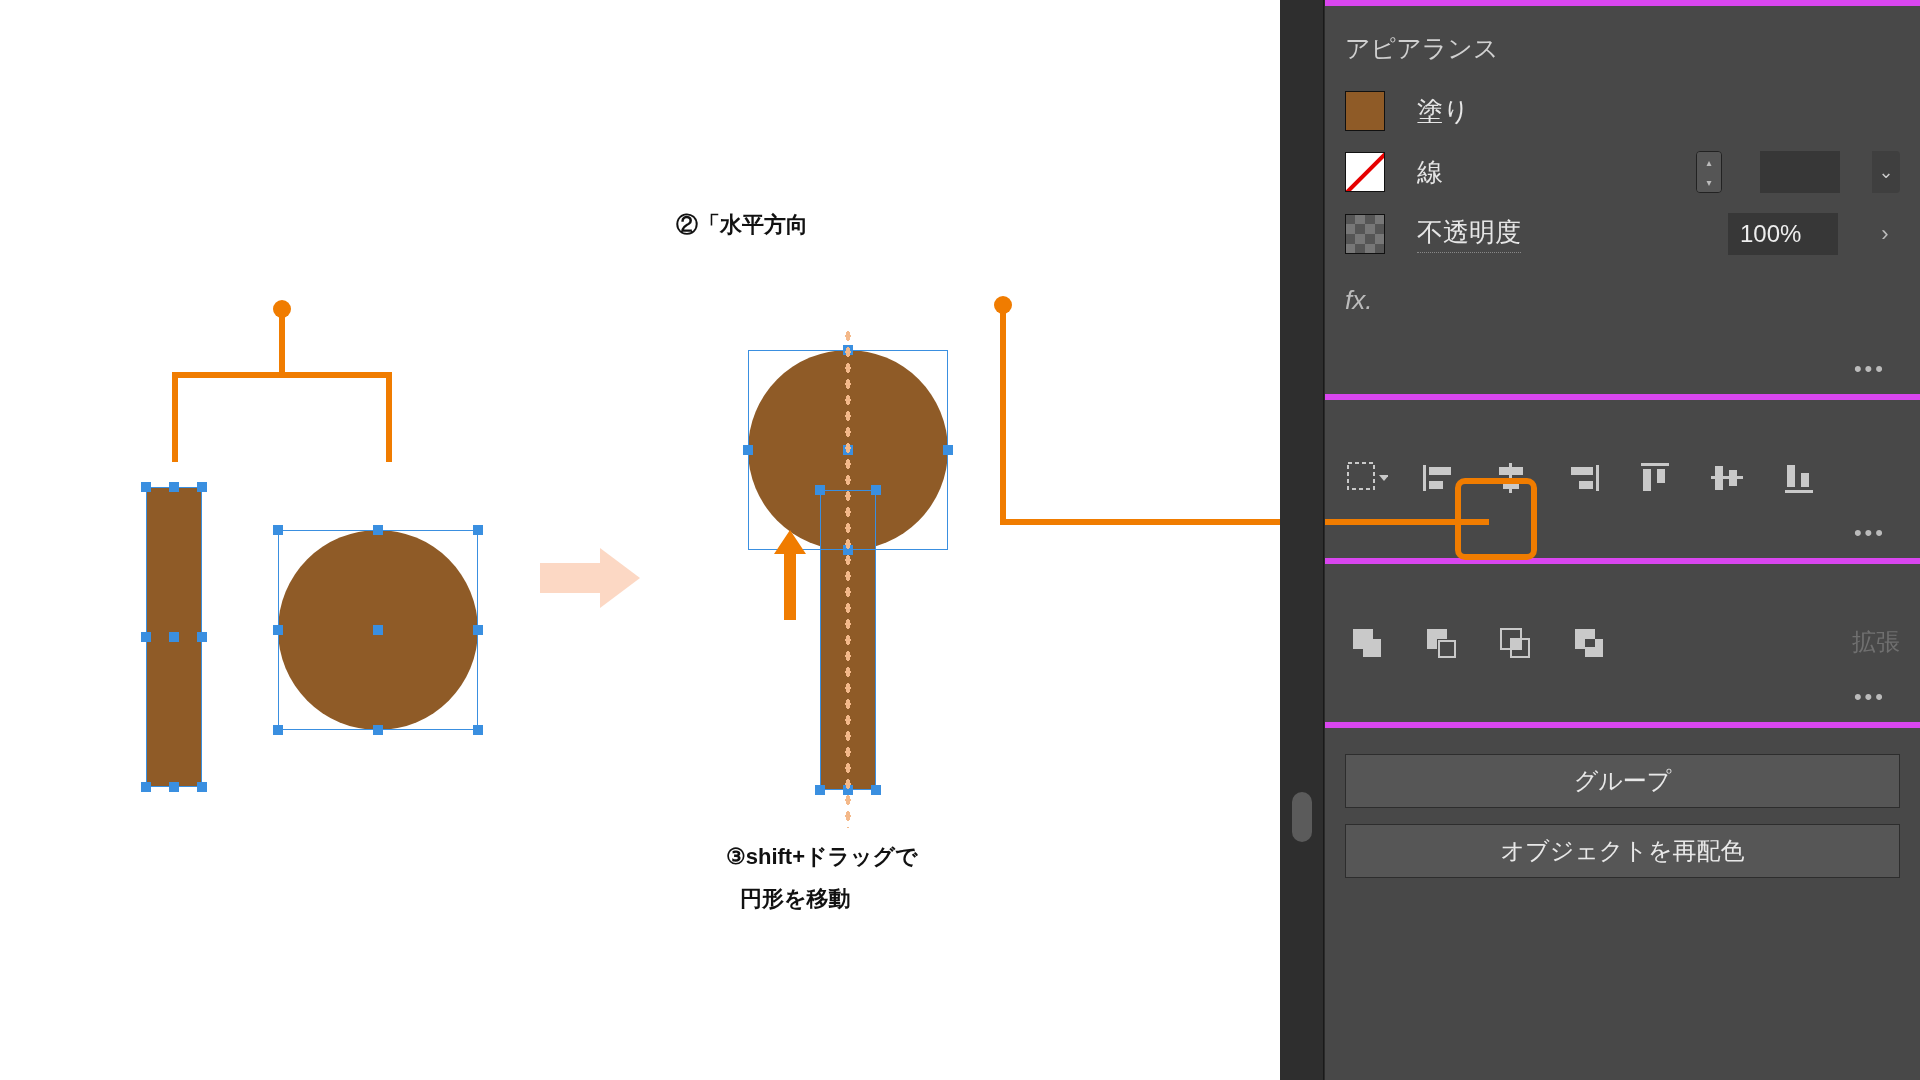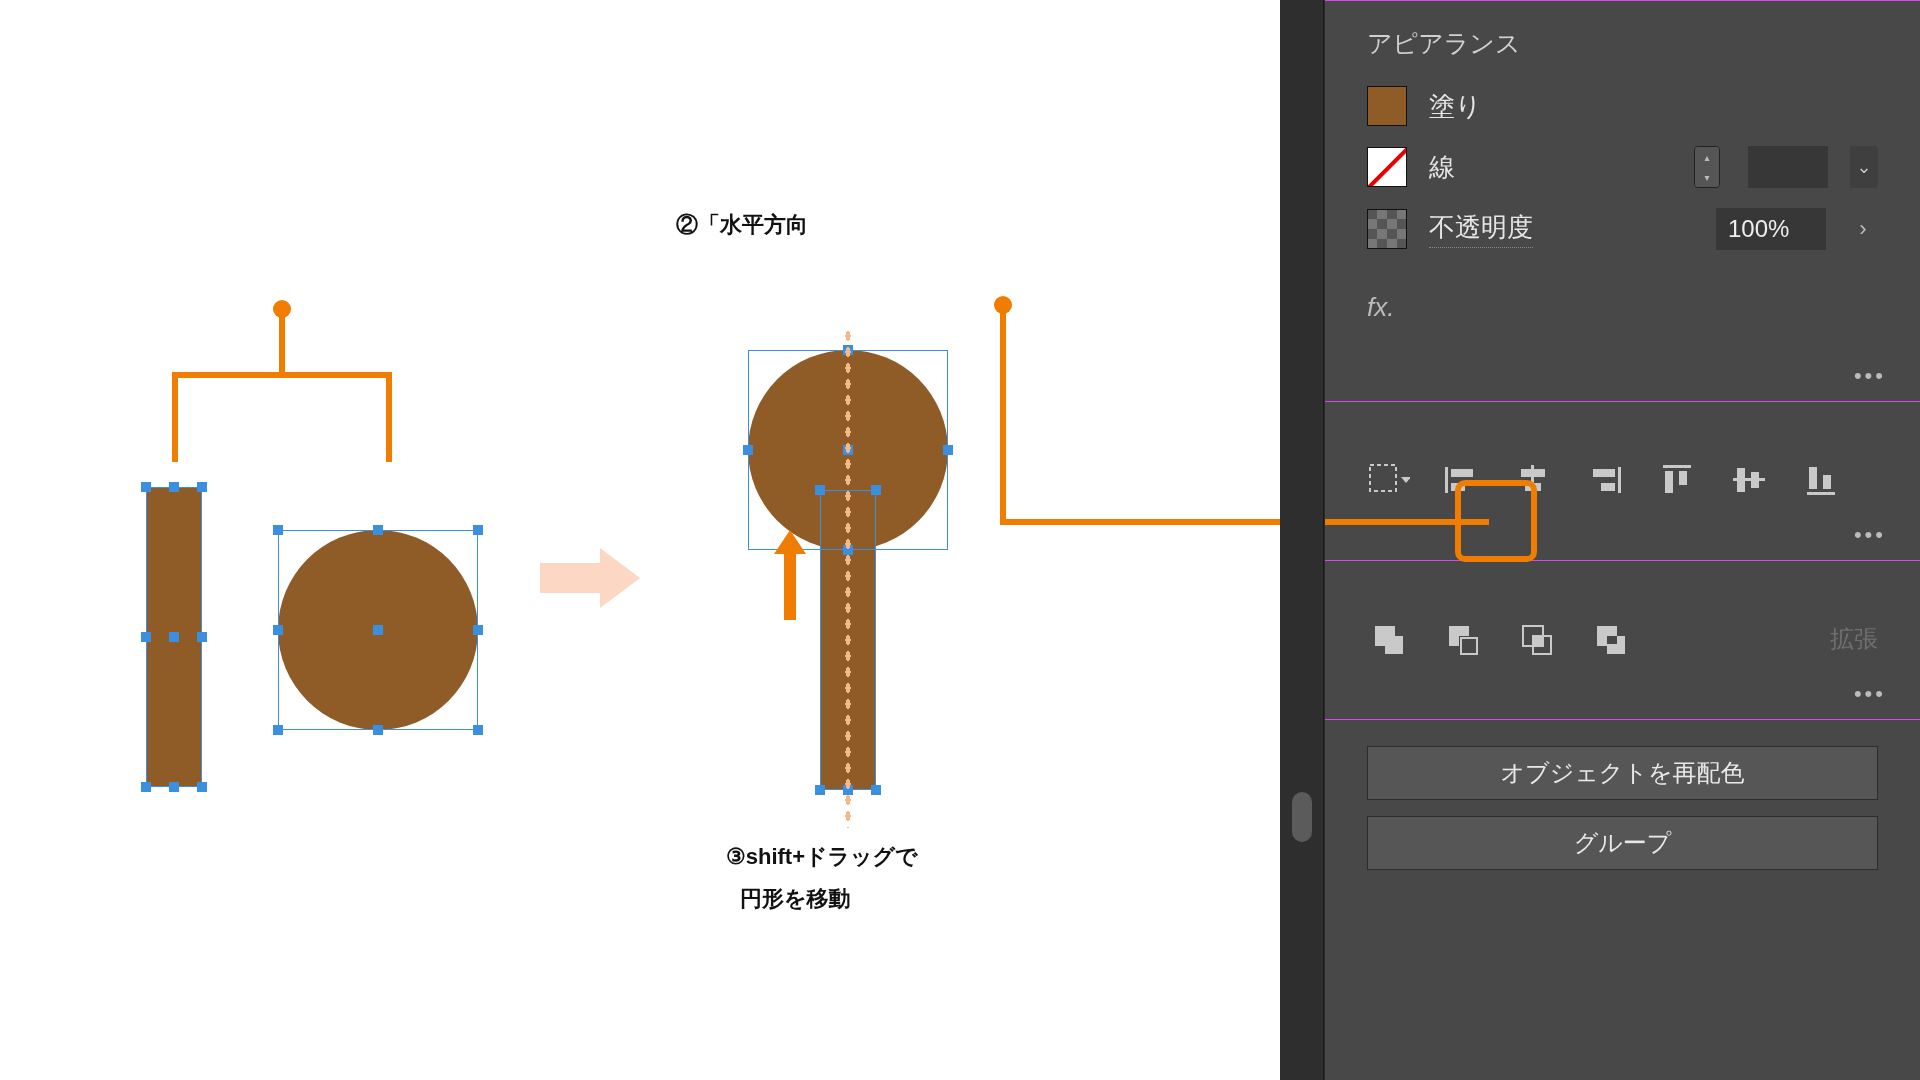--- a/index.html
+++ b/index.html
@@ -2,38 +2,38 @@
 <html><head>
 <meta charset="utf-8">
 <style>
   *{box-sizing:border-box;margin:0;padding:0;font-family:"Hiragino Kaku Gothic ProN","Yu Gothic",sans-serif}
   body{width:1920px;height:1080px;background:#fff;display:flex;overflow:hidden}
   .canvas{flex:1;position:relative;background:#fff}
   .panel-wrap{width:640px;background:#3a3a3a;display:flex}
   .gutter{width:44px;background:#2e2e2e;border-right:1px solid #1a1a1a;position:relative}
   .scroll-knob{position:absolute;left:12px;top:792px;width:20px;height:50px;background:#5b5b5b;border-radius:10px}
   .panel{flex:1;background:#484848;color:#d9d9d9;border-left:1px solid #2b2b2b;display:flex;flex-direction:column}
-  .section{border-top:1px solid #d946ef;padding:26px 42px 14px}
+  .section{border-top:6px solid #d946ef;padding:26px 20px 14px}
   .section:first-child{border-top:none}
   .section-title{font-size:25px;color:#d0d0d0;margin-bottom:26px;font-weight:400}
-  .row{display:flex;align-items:center;gap:22px;margin-bottom:20px}
+  .row{display:flex;align-items:center;gap:32px;margin-bottom:20px}
   .swatch{width:40px;height:40px;border:1px solid #111}
   .swatch.fill{background:#8f5b27}
   .swatch.none{background:#fff;position:relative;overflow:hidden}
   .swatch.none::after{content:"";position:absolute;left:-8px;top:50%;width:60px;height:4px;background:#e60000;transform:rotate(-45deg) translateY(-50%)}
   .swatch.alpha{background:repeating-conic-gradient(#777 0% 25%,#555 0% 50%) 50%/20px 20px}
   .label{font-size:26px;color:#e6e6e6}
   .opacity-label{border-bottom:1px dotted #888;padding-bottom:2px}
   .stepper{width:26px;height:42px;display:flex;flex-direction:column;border:1px solid #222;border-radius:4px;overflow:hidden;margin-left:auto}
   .stepper div{flex:1;background:#555;display:flex;align-items:center;justify-content:center;color:#bbb;font-size:10px}
   .stroke-val{width:80px;height:42px;background:#373737;margin-left:6px}
   .chev{width:28px;height:42px;background:#3f3f3f;display:flex;align-items:center;justify-content:center;color:#ccc;font-size:18px;border-radius:0 4px 4px 0}
   .opacity-val{width:110px;height:42px;background:#373737;display:flex;align-items:center;padding:0 12px;font-size:24px;color:#eee;margin-left:auto}
   .chev2{width:30px;height:42px;display:flex;align-items:center;justify-content:center;color:#bbb;font-size:22px}
-  .fx{font-style:italic;font-size:26px;color:#bbb;margin-top:22px}
+  .fx{font-style:italic;font-size:26px;color:#bbb;margin-top:10px}
   .dots{margin-left:auto;margin-right:4px;color:#bbb;letter-spacing:3px;font-size:22px}
   .footer-dots{display:flex;justify-content:flex-end;padding:6px 30px 12px}
   .align-row{display:flex;align-items:center;gap:28px;margin-top:30px}
   .ai{width:44px;height:44px;display:flex;align-items:center;justify-content:center}
   .hl{position:absolute;border:6px solid #f07c00;border-radius:10px;width:82px;height:82px}
   .pf-row{display:flex;align-items:center;gap:30px;margin-top:30px}
   .expand-btn{margin-left:auto;font-size:24px;color:#707070;background:transparent;border:none}
   .qa-btn{width:100%;height:54px;background:#565656;border:1px solid #2d2d2d;color:#e8e8e8;font-size:24px;display:flex;align-items:center;justify-content:center;margin-bottom:16px;cursor:pointer}
   
   .txt{position:absolute;font-size:22px;font-weight:700;color:#111;white-space:pre}
@@ -246,18 +246,18 @@
             </svg>
         </div>
         <button class="expand-btn">拡張</button>
       </div>
     </div>
     <div class="footer-dots">
         <span class="dots">•••</span>
       </div>
 
     <div class="section">
+      <button class="qa-btn">グループ</button>
       <button class="qa-btn">オブジェクトを再配色</button>
-      <button class="qa-btn">グループ</button>
     </div>
 
   </div>
 </div>
 
 </body></html>

